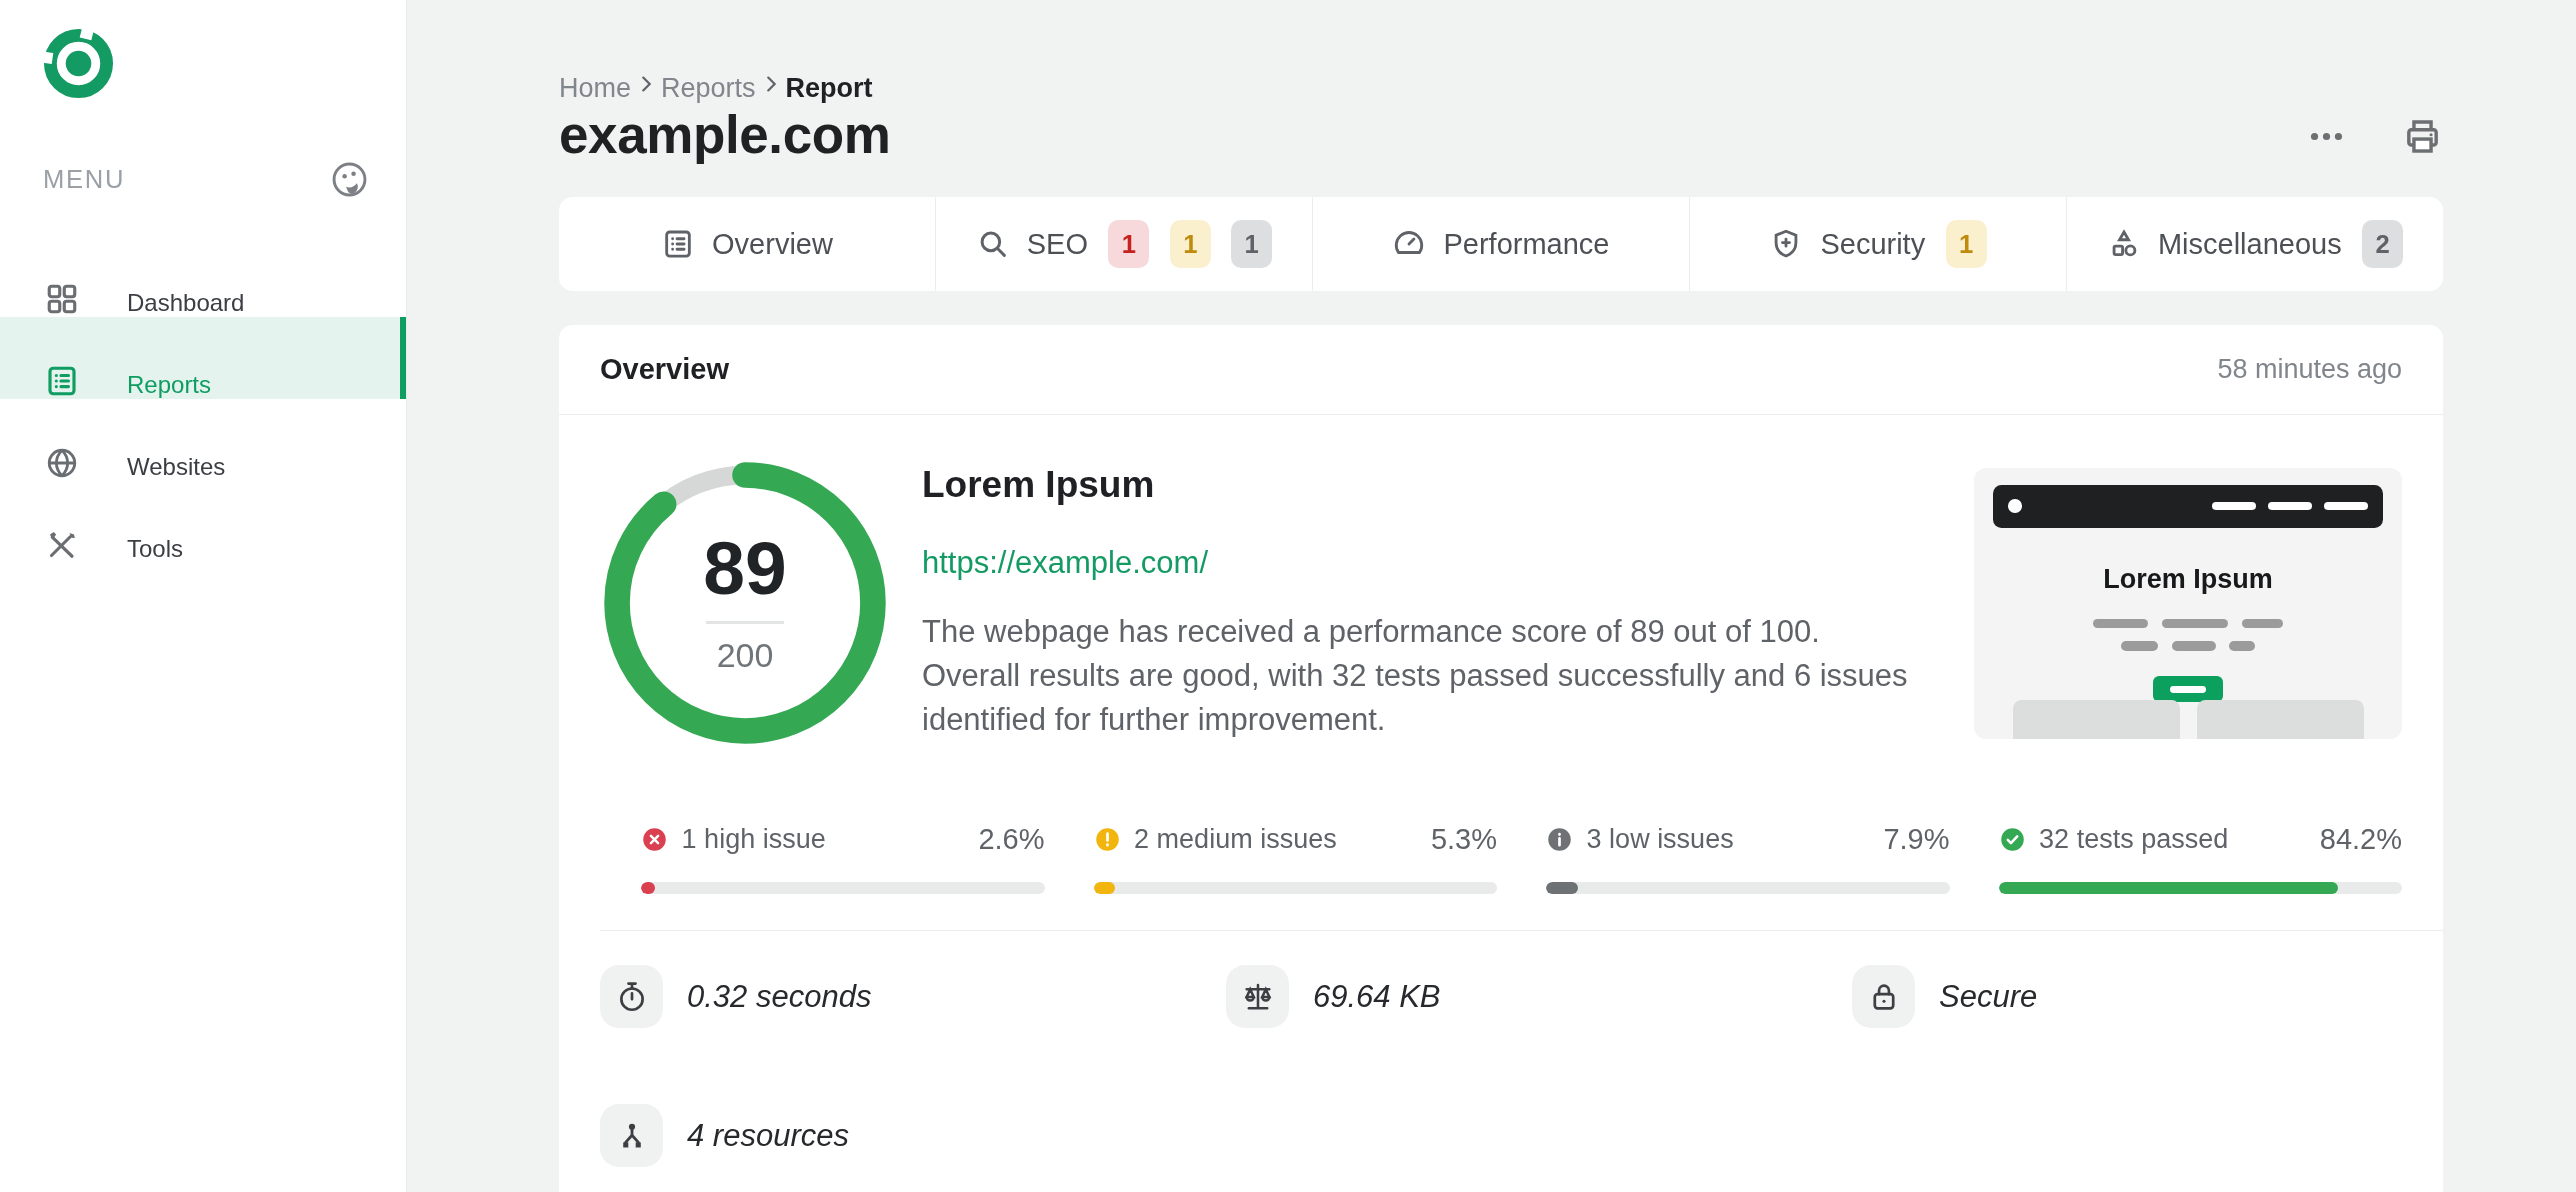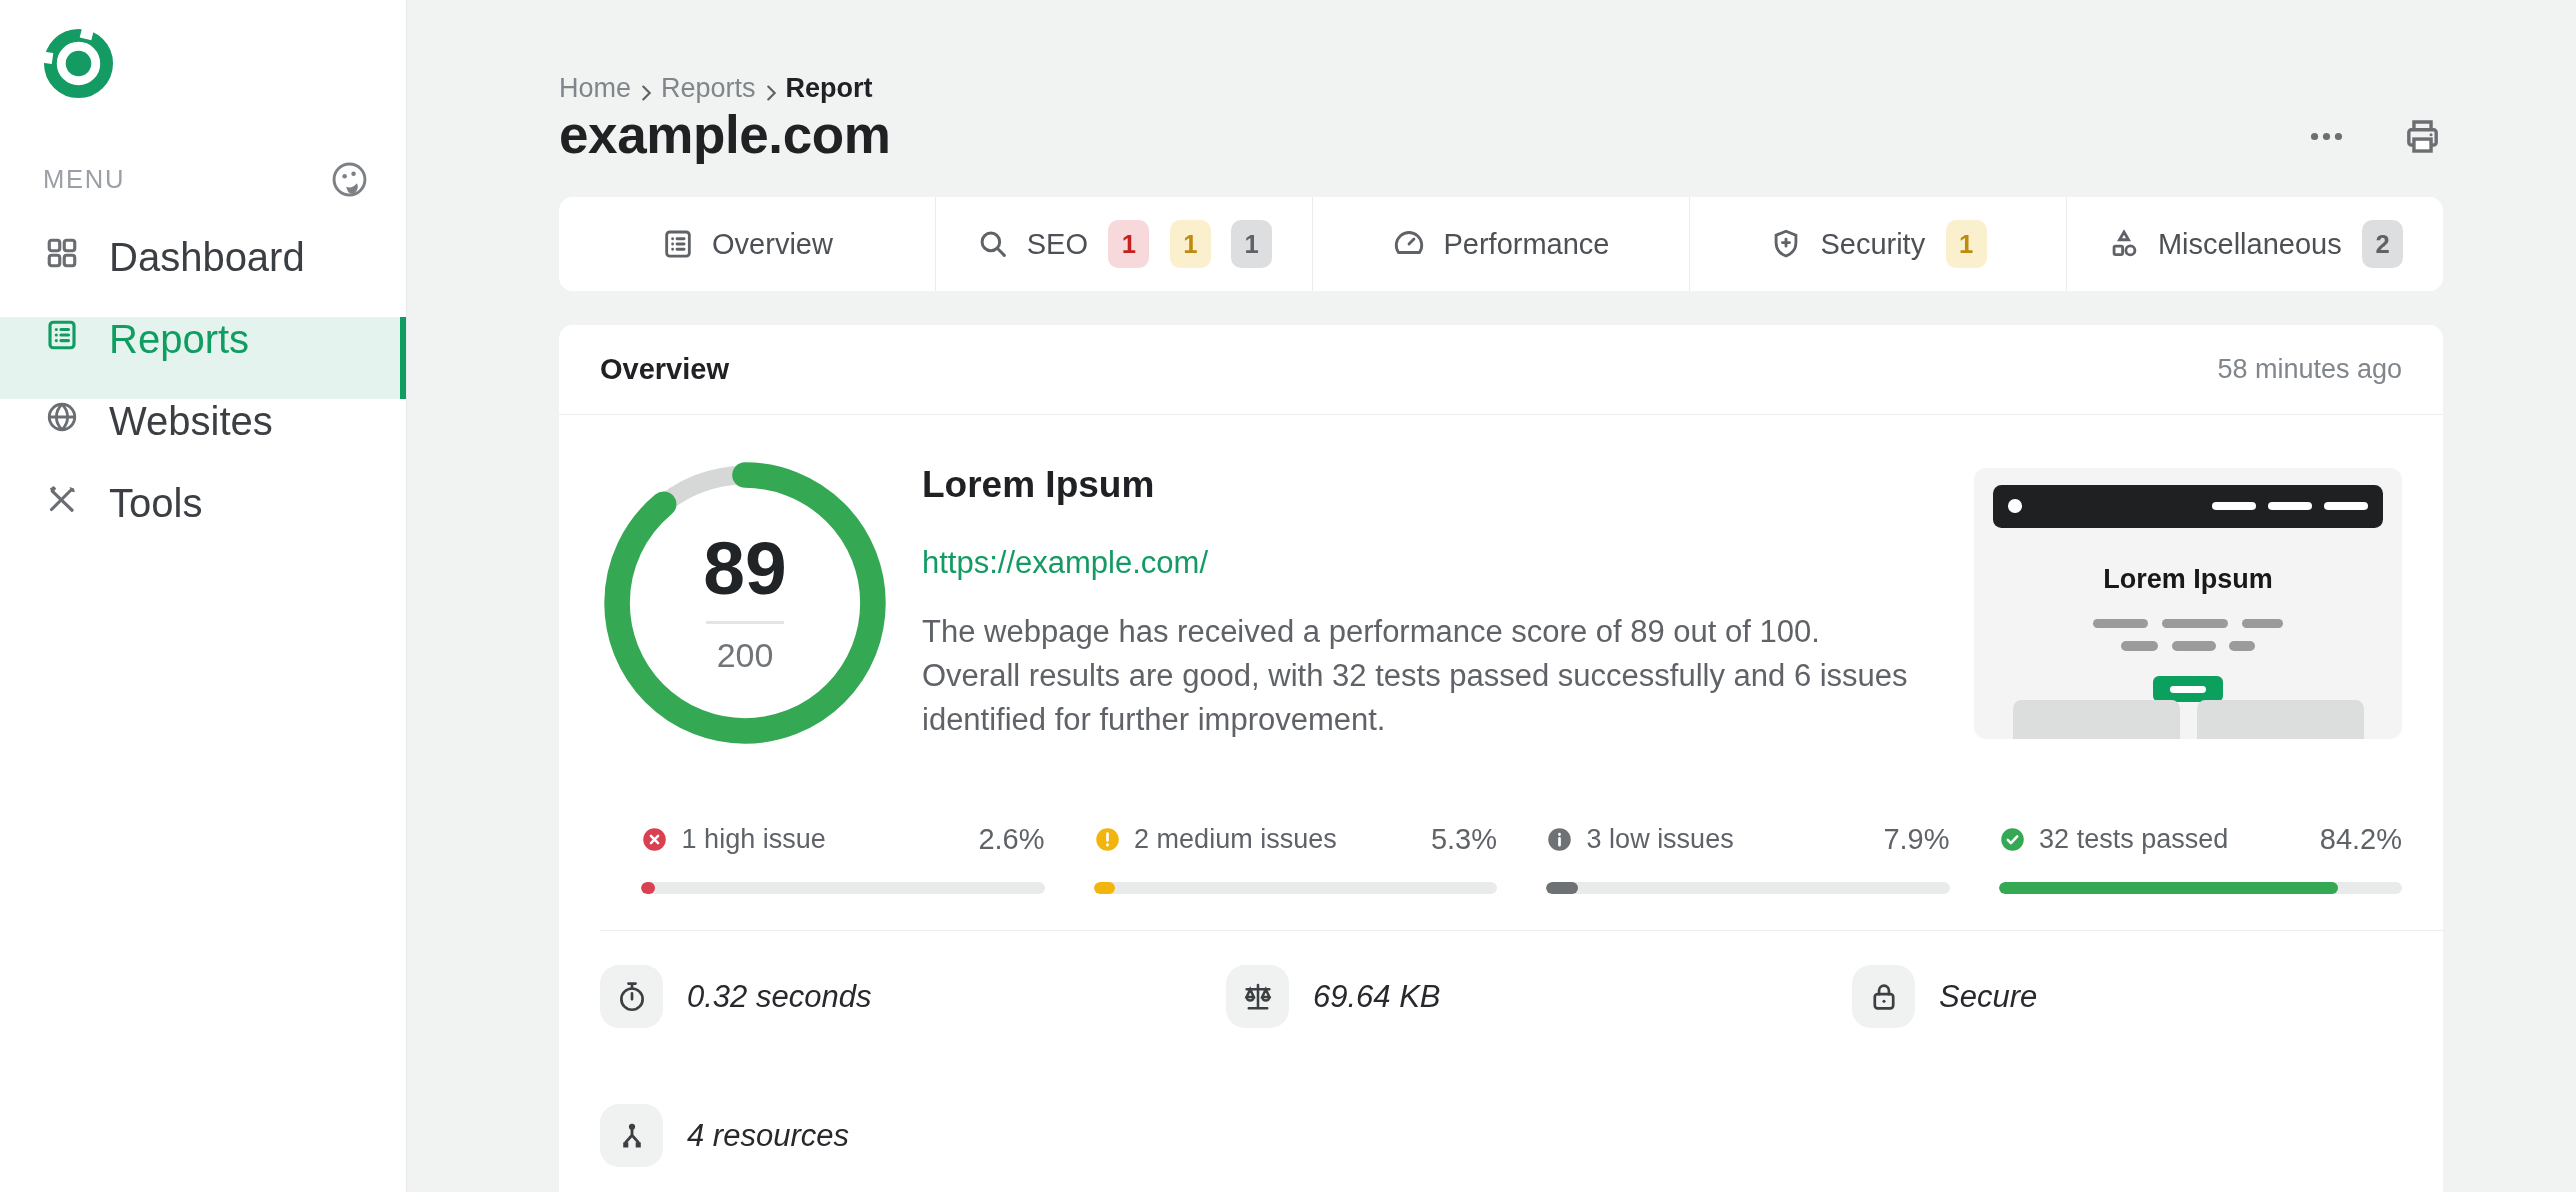--- a/index.html
+++ b/index.html
@@ -7,30 +7,30 @@
   body { font-family:"Liberation Sans", sans-serif; background:#f1f2f2; color:#202124; }
 
   
   .sidebar { position:fixed; left:0; top:0; width:407px; height:1193px; background:#fff;
              border-right:0.9px solid #e8e9e9; z-index:5; }
   .logo { margin:25.6px 0 0 41px; width:75px; height:75px; }
   .menu-row { display:flex; align-items:center; justify-content:space-between; padding:0 37px 0 43px; margin-top:56px; }
   .menu-label { font-size:25.6px; letter-spacing:1.7px; color:#9aa0a6; }
   .account-icon { width:39px; height:39px; color:#7d8084; }
   .nav { margin-top:36px; }
-  .nav-item { display:flex; align-items:flex-start; gap:29px; height:82px; padding-left:44px;
-              font-size:40px; color:#3b3e42; cursor:pointer; }
+  .nav-item { display:flex; align-items:flex-end; gap:47px; height:82px; padding-left:44px;
+              font-size:24px; color:#3b3e42; cursor:pointer; }
   .nav-item .nav-icon { width:36px; height:36px; color:#6a6e72; flex:0 0 auto; }
   .nav-item.active { background:#e4f3ed; color:#0f9d62; border-right:6px solid #0f9d62; }
   .nav-item.active .nav-icon { color:#0f9d62; }
 
   
   .main { margin-left:408px; padding:73px 133px 0 151px; }
 
-  .breadcrumb { display:flex; align-items:flex-end; gap:4px; font-size:27px; color:#80868b; }
+  .breadcrumb { display:flex; align-items:flex-start; gap:4px; font-size:27px; color:#80868b; }
   .crumb { cursor:pointer; }
   .crumb.current { color:#202124; font-weight:600; cursor:default; }
   .crumb-sep { width:22px; height:22px; color:#5f6368; }
 
   .title-row { display:flex; align-items:flex-end; justify-content:space-between; }
   .page-title { font-size:53px; font-weight:600; color:#1f2123; letter-spacing:-0.4px; }
   .title-actions { display:flex; align-items:center; gap:55px; padding-bottom:8.5px; }
   .action-btn { width:41px; height:41px; color:#6b6f71; cursor:pointer; }
 
   

